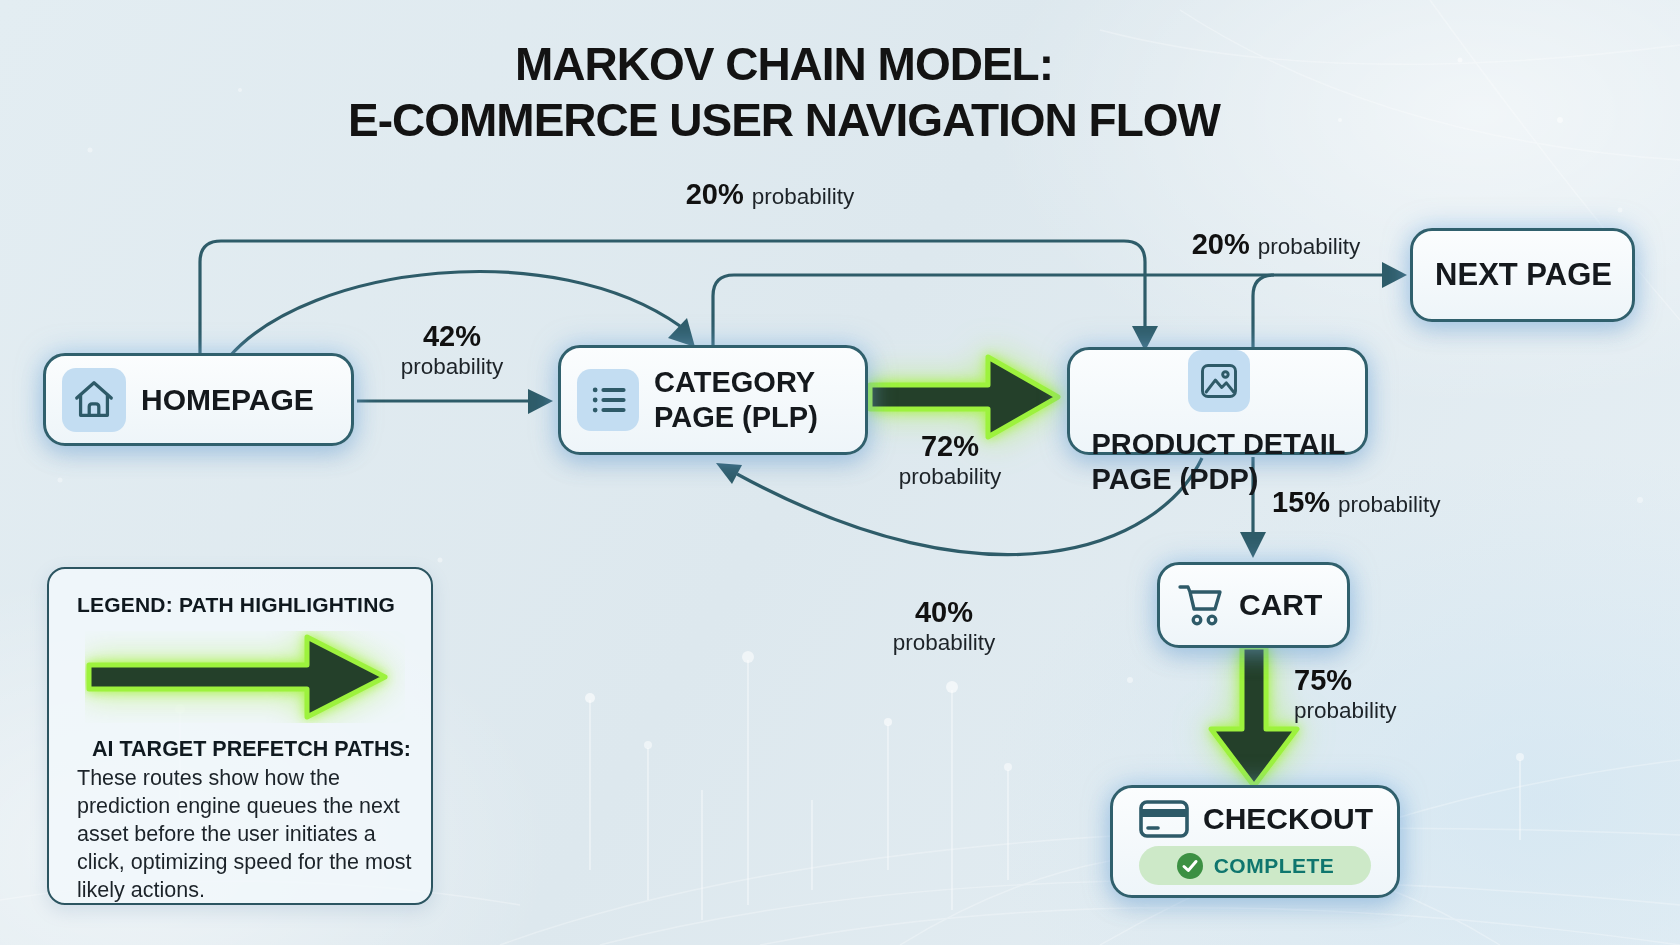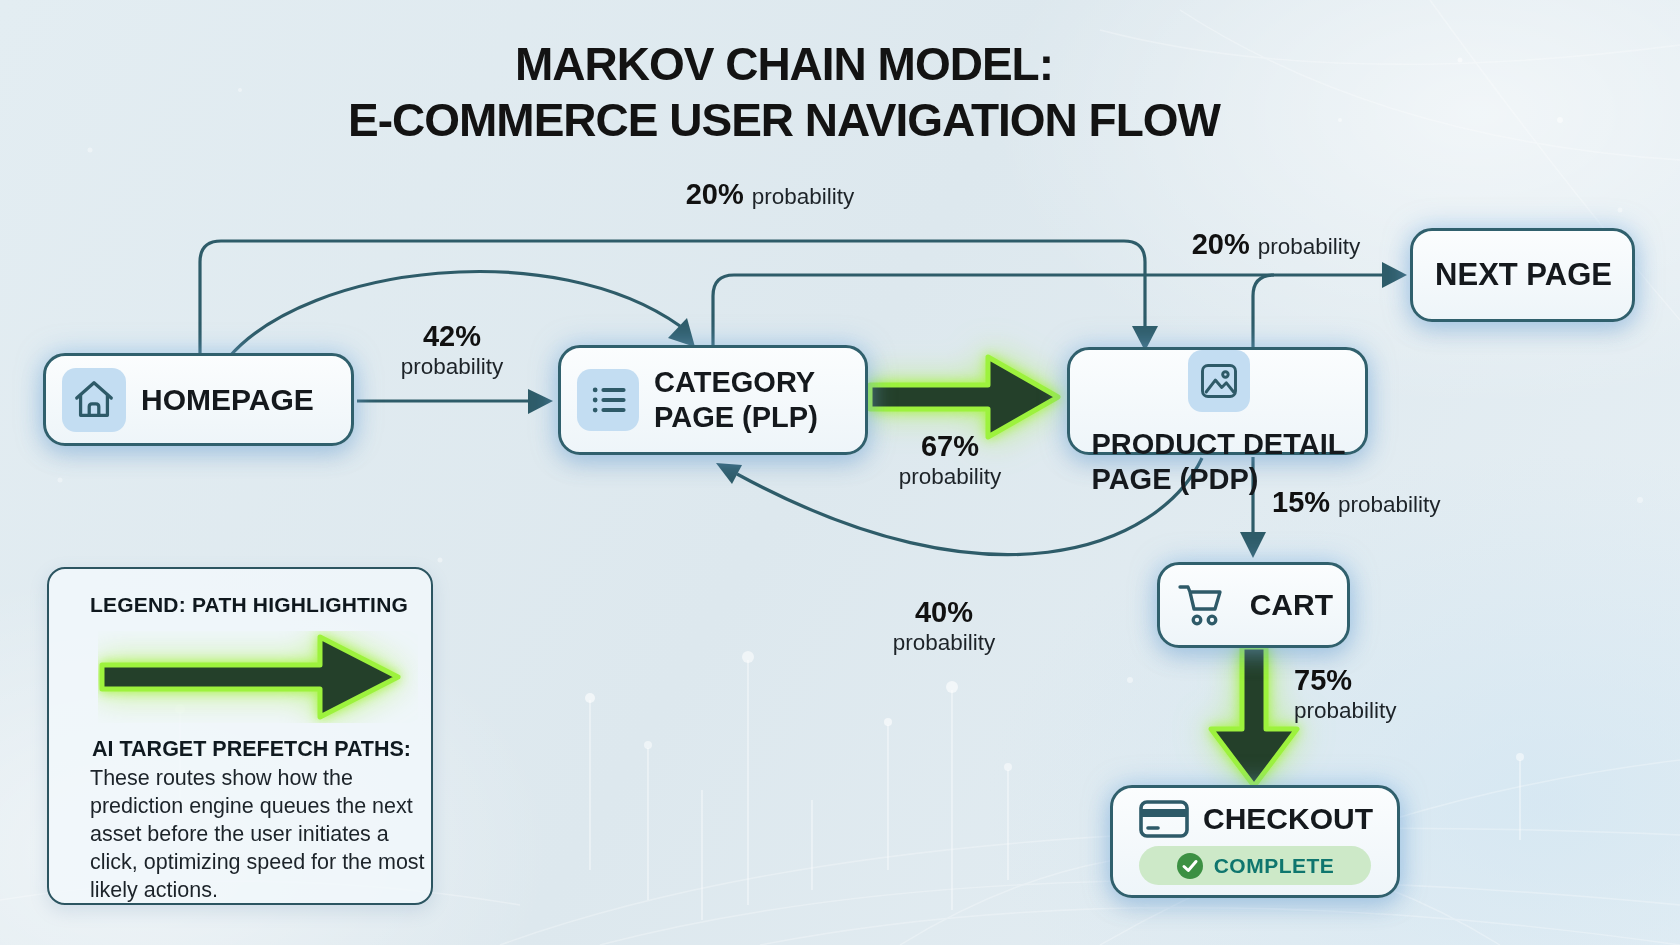--- a/index.html
+++ b/index.html
@@ -37,21 +37,21 @@
   .edge-label .pct{font-weight:700;font-size:29px;color:#111;}
   .edge-label .unit{font-weight:400;font-size:22.5px;color:#1d2328;}
   .edge-label.inline .unit{margin-left:8px;}
   .edge-label.stacked{white-space:normal;}
   .edge-label.stacked .pct{display:block;line-height:32px;}
   .edge-label.stacked .unit{display:block;line-height:26px;margin-top:2px;}
   .center{text-align:center;}
   
   .legend{position:absolute;left:47px;top:567px;width:386px;height:338px;z-index:2;
           background:rgba(242,248,251,.82);border:2.5px solid #2c5561;border-radius:18px;
-          box-sizing:border-box;padding:24px 20px 0 41px;
+          box-sizing:border-box;padding:24px 20px 0 28px;
           box-shadow:0 6px 18px rgba(90,130,170,.18);}
   .legend-title{font-weight:700;font-size:21px;letter-spacing:.2px;color:#0f181e;}
   .legend-arrow{margin:14px 0 10px 8px;}
   .legend-heading{font-weight:700;font-size:21.5px;color:#101a20;margin-top:6px;text-align:right;}
   .legend-body{font-size:21.5px;line-height:28px;color:#1c2329;width:350px;margin-top:2px;}
   
   .badge{display:flex;align-items:center;justify-content:center;gap:10px;
          background:#cde9c8;border-radius:20px;height:40px;width:232px;margin:6px auto 0 auto;}
   .badge-text{font-weight:700;font-size:21px;letter-spacing:.5px;color:#0f766e;}
   
@@ -179,21 +179,21 @@
     <span class="node-label two">
       <span>PRODUCT DETAIL</span><br>
       <span>PAGE (PDP)</span>
     </span>
   </div>
 
   <div class="node" style="left:1410px;top:228px;width:225px;height:94px;justify-content:center;">
     <span class="node-label" style="font-size:31px;">NEXT PAGE</span>
   </div>
 
-  <div class="node" style="left:1157px;top:562px;width:193px;height:86px;justify-content:space-between;gap:13px;">
+  <div class="node" style="left:1157px;top:562px;width:193px;height:86px;justify-content:flex-start;gap:13px;">
     <span>
       <svg class="glyph" width="50" height="47" viewBox="0 0 50 47" fill="none" stroke="#2e5a68" stroke-width="3.3" stroke-linecap="round" stroke-linejoin="round">
         <path d="M4 5 H12 L14 10 M14 10 H44 L39 27 H18 L14 10"></path>
         <circle cx="21" cy="38" r="3.8"></circle>
         <circle cx="36" cy="38" r="3.8"></circle>
       </svg>
     </span>
     <span class="node-label">CART</span>
   </div>
 
@@ -223,21 +223,21 @@
     <span class="pct">20%</span><span class="unit">probability</span>
   </div>
   <div class="edge-label inline center" style="left:1126px;top:228px;width:300px;">
     <span class="pct">20%</span><span class="unit">probability</span>
   </div>
   <div class="edge-label stacked center" style="left:352px;top:320px;width:200px;">
     <span class="pct">42%</span>
     <span class="unit">probability</span>
   </div>
   <div class="edge-label stacked center" style="left:850px;top:430px;width:200px;">
-    <span class="pct">67%</span>
+    <span class="pct">72%</span>
     <span class="unit">probability</span>
   </div>
   <div class="edge-label inline" style="left:1272px;top:486px;">
     <span class="pct">15%</span><span class="unit">probability</span>
   </div>
   <div class="edge-label stacked center" style="left:844px;top:596px;width:200px;">
     <span class="pct">40%</span>
     <span class="unit">probability</span>
   </div>
   <div class="edge-label stacked" style="left:1294px;top:664px;">

